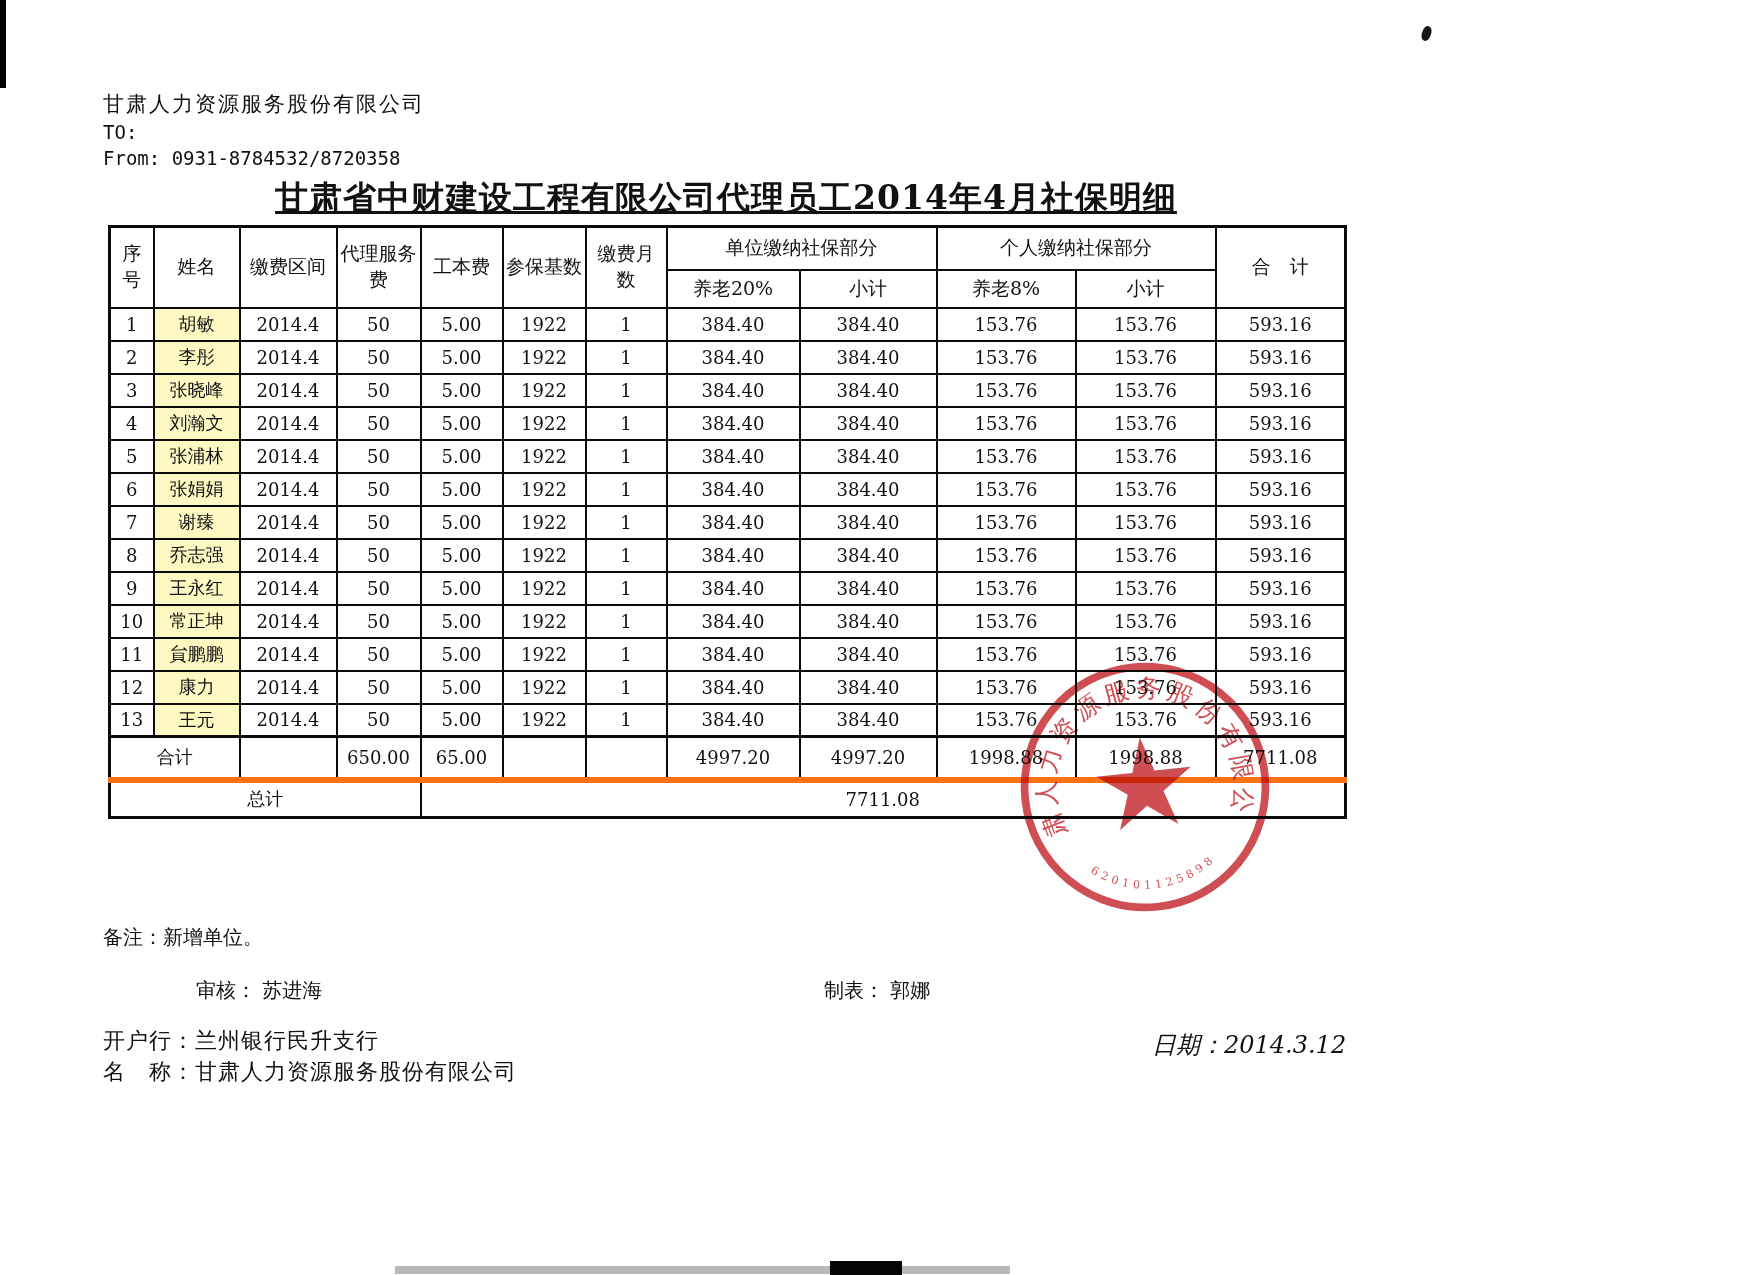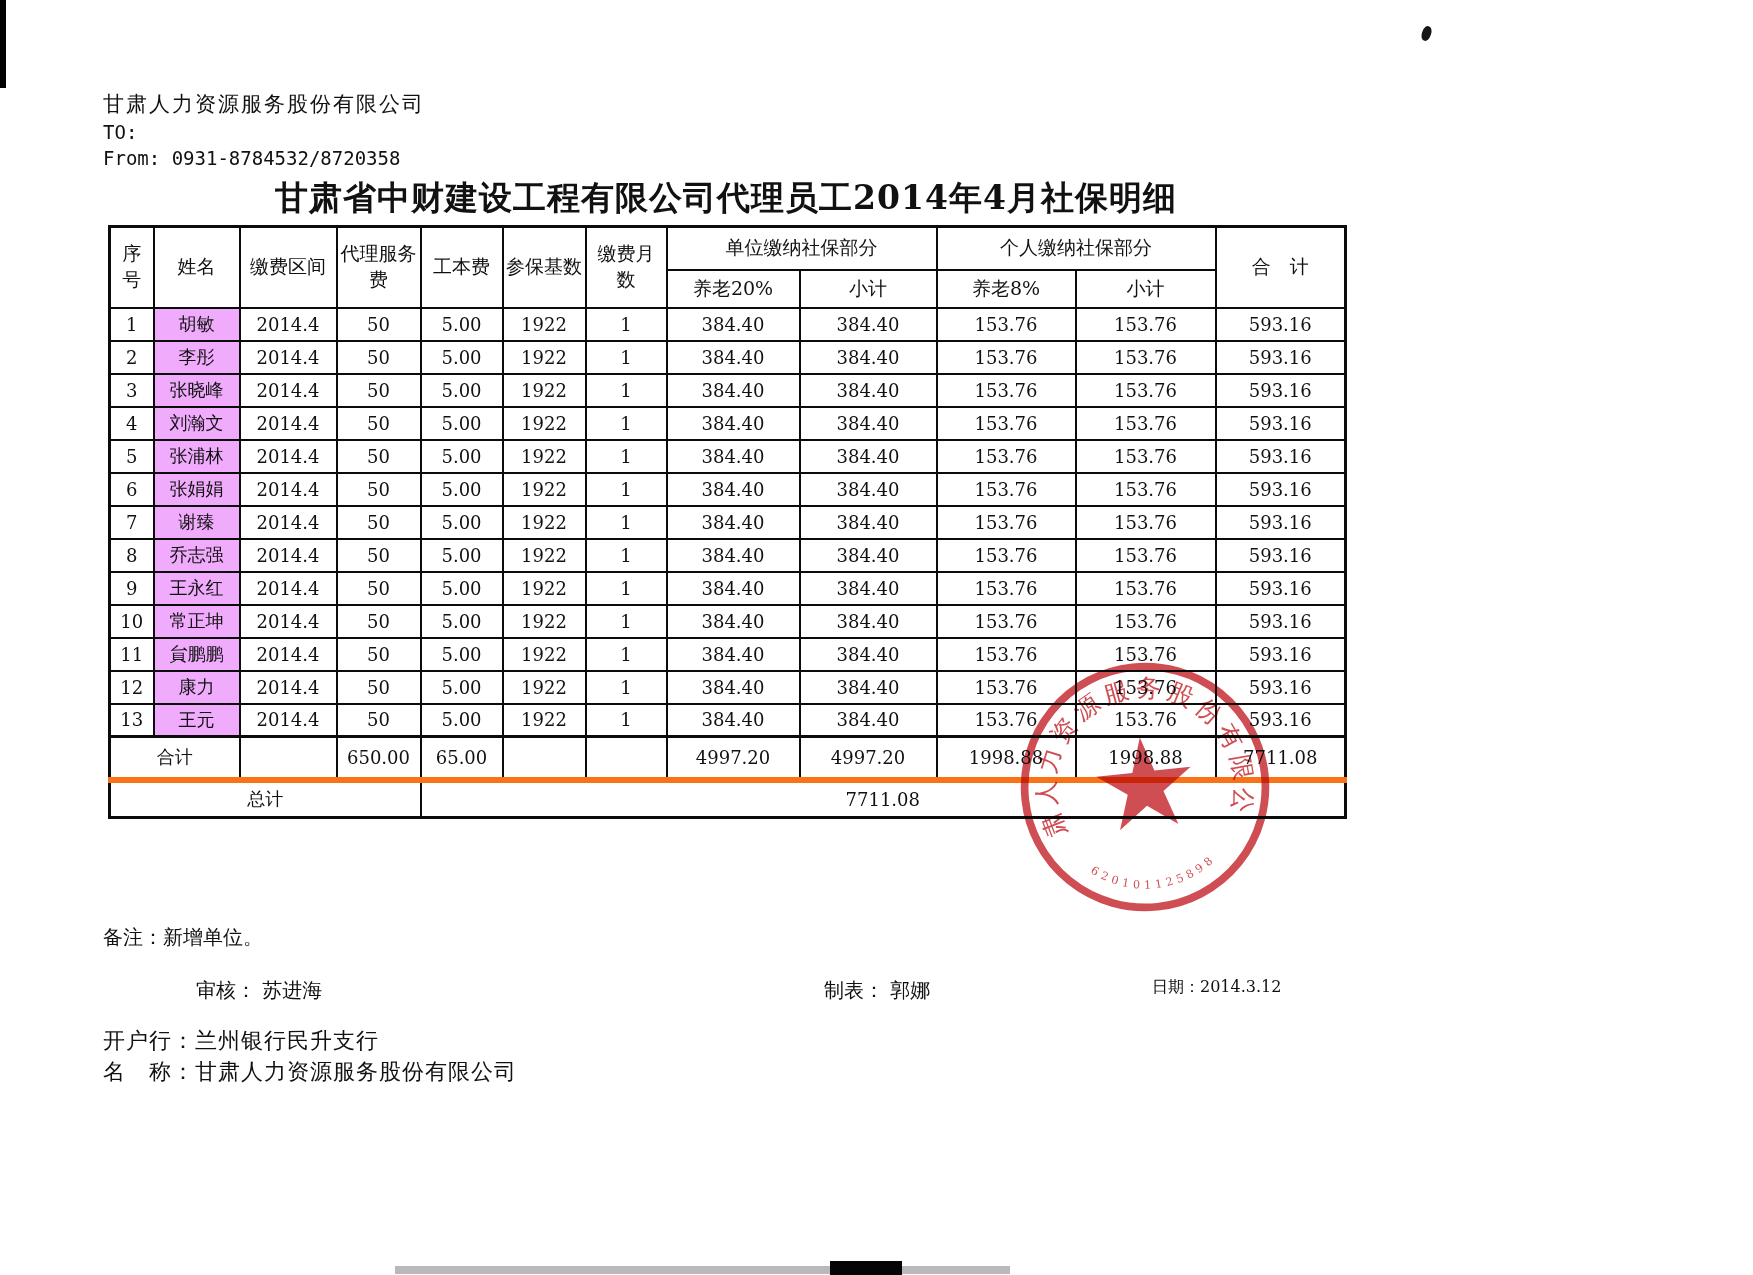--- a/index.html
+++ b/index.html
@@ -15,44 +15,44 @@
   .dot-topright { left:1422px; top:26px; width:9px; height:15px; background:#161616; border-radius:45%; transform:rotate(18deg); }
   .bar-bottom-gray { left:395px; top:1266px; width:615px; height:8px; background:#b9b9b9; }
   .bar-bottom-black { left:830px; top:1261px; width:72px; height:14px; background:#050505; }
 
   
   .letterhead-company { left:103px; top:90px; font-size:21px; letter-spacing:2px; }
   .to-line   { left:103px; top:121px; font-size:19px; font-family:"DejaVu Sans Mono","Liberation Mono",monospace; }
   .from-line { left:103px; top:147px; font-size:19px; font-family:"DejaVu Sans Mono","Liberation Mono",monospace; }
 
   .doc-title { left:108px; top:176px; width:1236px; text-align:center;
-    font-size:33px; font-weight:bold; letter-spacing:1px; }
+    font-size:33px; font-weight:bold; letter-spacing:1px;text-decoration:underline; }
 
   
   table.sheet { position:absolute; left:108px; top:225px; width:1236px;
     border-collapse:collapse; table-layout:fixed;
     border:3px solid #0b0b0b; font-size:18px; }
   table.sheet th, table.sheet td {
     border:2px solid #0b0b0b; text-align:center; vertical-align:middle;
     padding:0 2px; overflow:hidden; font-weight:normal; }
   table.sheet th { font-size:19px; }
   tr.hdr-top   { height:43px;margin-top:32px; }
   tr.hdr-sub   { height:38px; }
   tr.data-row  { height:33px; }
   tr.subtotal-row { height:43px; }
   tr.subtotal-row td { border-top:3px solid #0b0b0b; }
   tr.grand-row { height:38px; }
   tr.grand-row td { border-top:6px solid #f97316;margin-top:45px; }
-  td.name-cell { background:#f0abfc; }
+  td.name-cell { background:#fef9c3; }
 
   
   .remark { left:103px; top:924px; font-size:20px; }
   .reviewer { left:196px; top:977px; font-size:20px; }
   .preparer { left:824px; top:977px; font-size:20px; }
-  .dateline { left:1152px; top:977px; font-size:16px; }
+  .dateline { left:1152px; top:1029px; font-size:24px;font-style:italic; }
 
   
   .remit { left:103px; top:1026px; font-size:22px; line-height:30px; letter-spacing:1px; }
   .remit div { margin-bottom:1px; }
 
   
   .stamp { left:1016px; top:658px; width:258px; height:258px;
     opacity:0.82; mix-blend-mode:multiply; transform:rotate(-6deg); pointer-events:none; }
 </style>
 </head>

